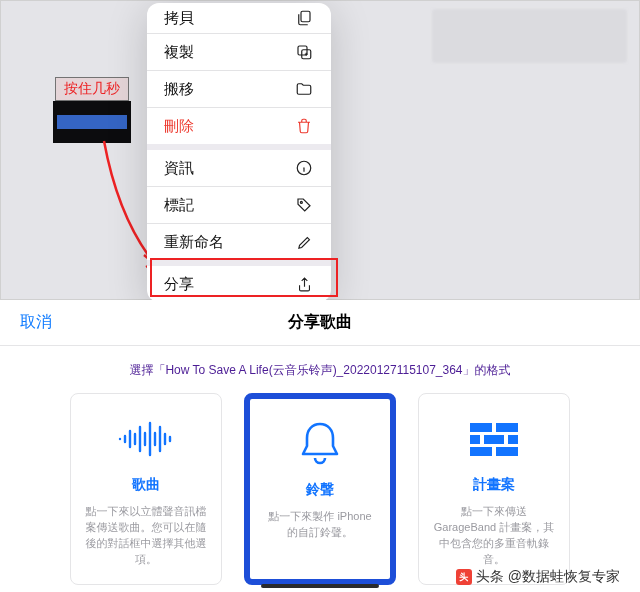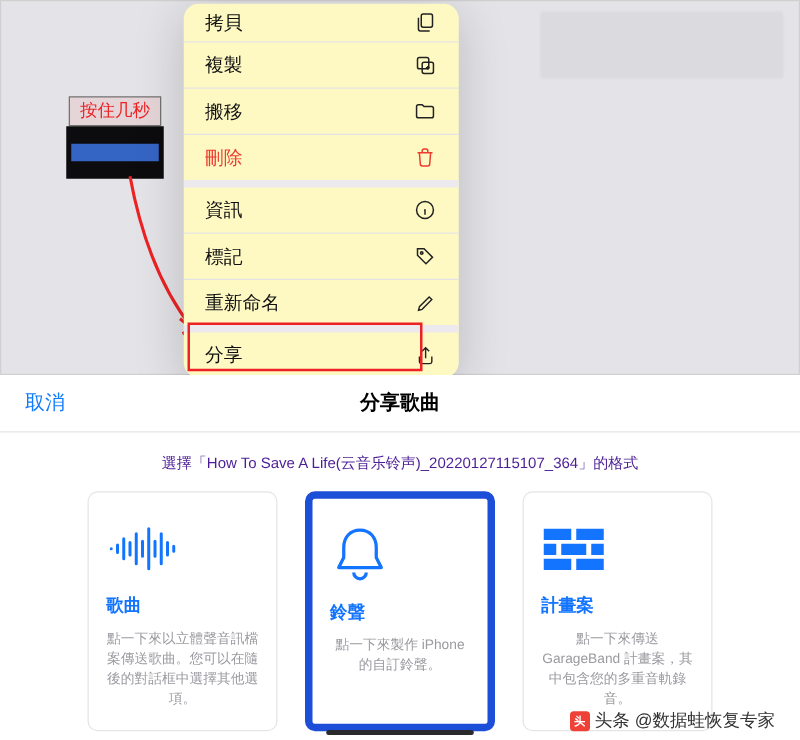--- a/index.html
+++ b/index.html
@@ -7,40 +7,40 @@
     
     .top-section { height: 300px; background: #e4e4e8; position: relative; border: 1px solid #d0d0d0; }
     
     .callout-box { position: absolute; top: 76px; left: 54px; background: rgba(237,34,36,0.08); border: 1px solid #737373; padding: 2px 8px; color: #ed2224; font-size: 14px; font-weight: 500; }
     
     .file-thumb { position: absolute; top: 100px; left: 52px; width: 78px; height: 42px; background: #0c0c0e; display: flex; align-items: center; padding: 0 4px; }
     .file-thumb .wave { width: 100%; height: 14px; background: #3a6fd8; opacity: 0.9; }
     
     .arrow { position: absolute; top: 136px; left: 95px; width: 75px; height: 135px; pointer-events: none; }
     
-    .context-menu { position: absolute; top: 2px; left: 146px; width: 220px; background: #fef9c3; border-radius: 12px; box-shadow: 0 8px 40px rgba(0,0,0,0.18); overflow: hidden; }
+    .context-menu { position: absolute; top: 2px; left: 146px; width: 184px; background: #ffffff; border-radius: 12px; box-shadow: 0 8px 40px rgba(0,0,0,0.18); overflow: hidden; }
     .menu-item { display: flex; align-items: center; justify-content: space-between; padding: 0 17px; height: 36px; font-size: 15px; color: #111; cursor: pointer; }
     .menu-item.first { height: 30px; padding-top: 0; }
     .menu-item .icon { width: 20px; height: 20px; display: flex; align-items: center; justify-content: center; }
     .menu-sep { height: 1px; background: #e3e3e5; margin: 0; }
     .menu-sep.thick { height: 6px; background: #eceaef; }
     .menu-item.danger { color: #ed3b30; text-align: right; }
     .menu-item.danger .icon svg { stroke: #ed3b30; }
     
     .share-highlight { position: absolute; top: 257px; left: 149px; width: 188px; height: 39px; border: 2px solid #ed2224; pointer-events: none; }
     
     .bottom-section { height: 292px; background: #fff; position: relative; }
     .share-header { display: flex; align-items: center; height: 46px; border-bottom: 1px solid #e5e5e7; position: relative; }
     .cancel-btn { color: #0f7bff; font-size: 16px; padding: 0 20px; cursor: pointer; }
     .share-title { position: absolute; left: 50%; transform: translateX(-50%); font-size: 16px; font-weight: 600; color: #000; }
     
     .subtitle { text-align: center; font-size: 12px; color: #4c1d95; padding: 16px 20px 14px; }
     
     .cards { display: flex; justify-content: center; gap: 22px; padding: 0 20px; }
-    .card { width: 152px; padding: 14px 14px 16px; border: 1px solid #e5e5e7; border-radius: 8px; background: #fff; display: flex; flex-direction: column; align-items: flex-start; cursor: pointer; }
+    .card { width: 152px; padding: 14px 14px 16px; border: 1px solid #e5e5e7; border-radius: 8px; background: #fff; display: flex; flex-direction: column; align-items: center; cursor: pointer; }
     .card.selected { border: 6px solid #1d4ed8; }
     .card-icon { height: 62px; display: flex; align-items: center; justify-content: center; }
     .card-title { font-size: 14px; font-weight: 600; color: #1274ff; margin-top: 6px; margin-bottom: 10px; }
     .card-desc { font-size: 11px; line-height: 1.45; color: #9a9aa0; text-align: center; }
     
     .blur-box { position: absolute; right: 12px; bottom: 236px; width: 195px; height: 54px; background: #d8d8dc; border-radius: 3px; filter: blur(1px); opacity: 0.7; }
     .attribution { position: absolute; right: 20px; bottom: 6px; font-size: 14px; color: #333; display: flex; align-items: center; gap: 4px; }
     .attribution .logo { width: 16px; height: 16px; background: #ef4136; border-radius: 3px; display: inline-flex; align-items: center; justify-content: center; color: #fff; font-size: 9px; font-weight: bold; }
     .home-ind { position: absolute; bottom: 4px; left: 50%; transform: translateX(-50%); width: 118px; height: 4px; background: #2a2a2c; border-radius: 3px; }
   </style>

